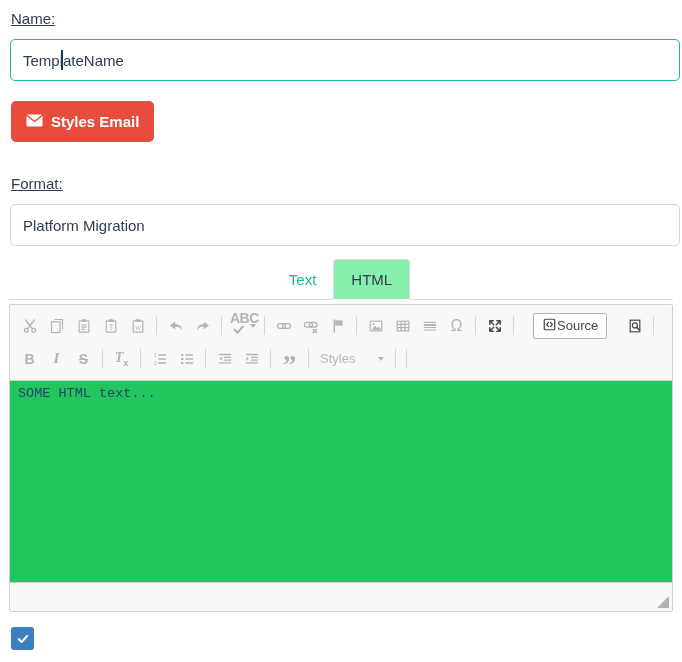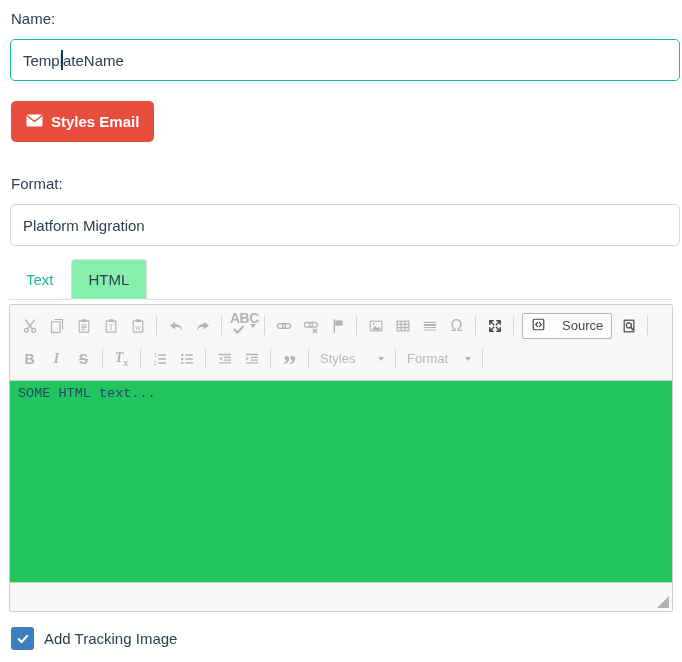--- a/index.html
+++ b/index.html
@@ -3,39 +3,39 @@
 <meta charset="utf-8">
 <style>
   * { box-sizing: border-box; }
   html,body { margin:0; padding:0; background:#fff; }
   body {
     width:682px; height:662px; overflow:hidden;
     padding:8px 9px 10px 9px;
     font-family:"Liberation Sans", sans-serif;
     color:#2c3e50; font-size:15px;
   }
-  .field-label { display:block; margin:2px 0 12px 2px; font-size:15px; }
+  .field-label { display:block; margin:2px 0 12px 2px; font-size:15px;text-decoration:underline; }
   .input-wrap { position:relative; width:670px; margin-left:1px; }
   .text-input {
     width:100%; height:42px; border:1px solid #d3d9de; border-radius:5px;
     padding:0 12px; font-size:15px; color:#2c3e50; outline:none;
     font-family:"Liberation Sans", sans-serif; background:#fff;
   }
   .name-input { border-color:#18bc9c; }
   .text-cursor { position:absolute; left:51px; top:11px; width:1.5px; height:20px; background:#1b3a57; }
 
   .import-btn {
     margin:20px 0 0 2px; display:inline-flex; align-items:center; gap:8px;
     background:#e74c3c; color:#fff; border:none; border-radius:5px;
     height:41px; padding:0 15px; font-size:15px; font-weight:700; cursor:pointer;
     font-family:"Liberation Sans", sans-serif;
   }
   .subject-label { margin-top:33px; }
 
-  .tabs { display:flex; align-items:flex-end; border-bottom:1px solid #ddd; margin-top:13px; }
+  .tabs { display:flex; align-items:flex-end; border-bottom:1px solid #ddd; margin-top:13px;justify-content:center; }
   .tab { padding:11px 17px; font-size:15px; cursor:pointer; }
   .tab-inactive { color:#18bc9c; }
   .tab-active {
     background:#86efac; border:1px solid #ddd; border-bottom:1px solid #fff;
     margin-bottom:-1px; border-radius:4px 4px 0 0; color:#2c3e50;
   }
 
   .editor { margin-top:4px; border:1px solid #d1d1d1; border-radius:2px; background:#fff; }
   .toolbar { background:#f8f8f8; padding:4px 6px 5px 6px; border-bottom:1px solid #d1d1d1; border-radius:2px 2px 0 0; }
   .tb-row { display:flex; align-items:center; height:33px; }
@@ -45,23 +45,23 @@
   }
   .tbtn svg { display:block; }
   .dark { color:#4a4a4a; }
   .sep { width:1px; height:19px; background:#d6d6d6; margin:0 5px; flex:none; }
 
   .spell { position:relative; width:32px; }
   .abc-txt { position:absolute; top:1px; left:3px; font-size:14px; font-weight:700; letter-spacing:-0.5px; line-height:9px; }
   .caret { width:0; height:0; border-left:3.5px solid transparent; border-right:3.5px solid transparent; border-top:4px solid #b4b4b4; margin-left:3px; flex:none; }
 
   .source-btn {
-    display:flex; align-items:center; gap:16px; height:26px; padding:0 8px;
+    display:flex; align-items:center; gap:0; height:26px; padding:0 8px;
     border:1px solid #b5b5b5; border-radius:2px; background:#fdfdfd;
-    color:#474747; font-size:13px; margin:0 3px; cursor:pointer; flex:none;
+    color:#474747; font-size:13px; margin:0 14px; cursor:pointer; flex:none;
     font-family:"Liberation Sans", sans-serif;
   }
 
   .b-glyph { font-weight:700; font-size:14px; }
   .i-glyph { font-style:italic; font-weight:700; font-size:15px; font-family:"Liberation Serif", serif; }
   .s-glyph { font-weight:700; font-size:14px; text-decoration:line-through; }
   .tx-glyph { font-style:italic; font-weight:700; font-size:14px; font-family:"Liberation Serif", serif; }
   .tx-sub { font-size:9px; font-style:normal; vertical-align:sub; font-family:"Liberation Sans", sans-serif; }
   .quote-glyph { font-family:"Liberation Serif", serif; font-weight:700; font-size:27px; line-height:8px; padding-top:13px; }
   .omega-glyph { font-size:16px; line-height:16px; }
@@ -288,38 +288,33 @@
       <div class="sep"></div>
       <div class="tbtn">
         <span class="quote-glyph">”</span>
       </div>
       <div class="sep"></div>
       <div class="dd">
         <span>Styles</span>
         <span class="caret"></span>
       </div>
       <div class="sep"></div>
-      <div class="dd">
-        <span>Format</span>
-        <span class="caret"></span>
-      </div>
       <div class="sep"></div>
     </div>
   </div>
 
   <textarea class="src-area" spellcheck="false" style="">SOME HTML text...</textarea>
 
   <div class="editor-footer">
     <div class="resize-handle"></div>
   </div>
 </div>
 
 <div class="tracking-row">
   <div class="checkbox">
     <svg width="14" height="14" viewBox="0 0 16 16">
       <path d="M3.2 8.2 l3.2 3.2 l6.4 -7" fill="none" stroke="#ffffff" stroke-width="2.4" stroke-linecap="round" stroke-linejoin="round"></path>
     </svg>
   </div>
-  <span class="tracking-label">Add Tracking Image</span>
 </div>
 
 
 
 
 </body></html>

